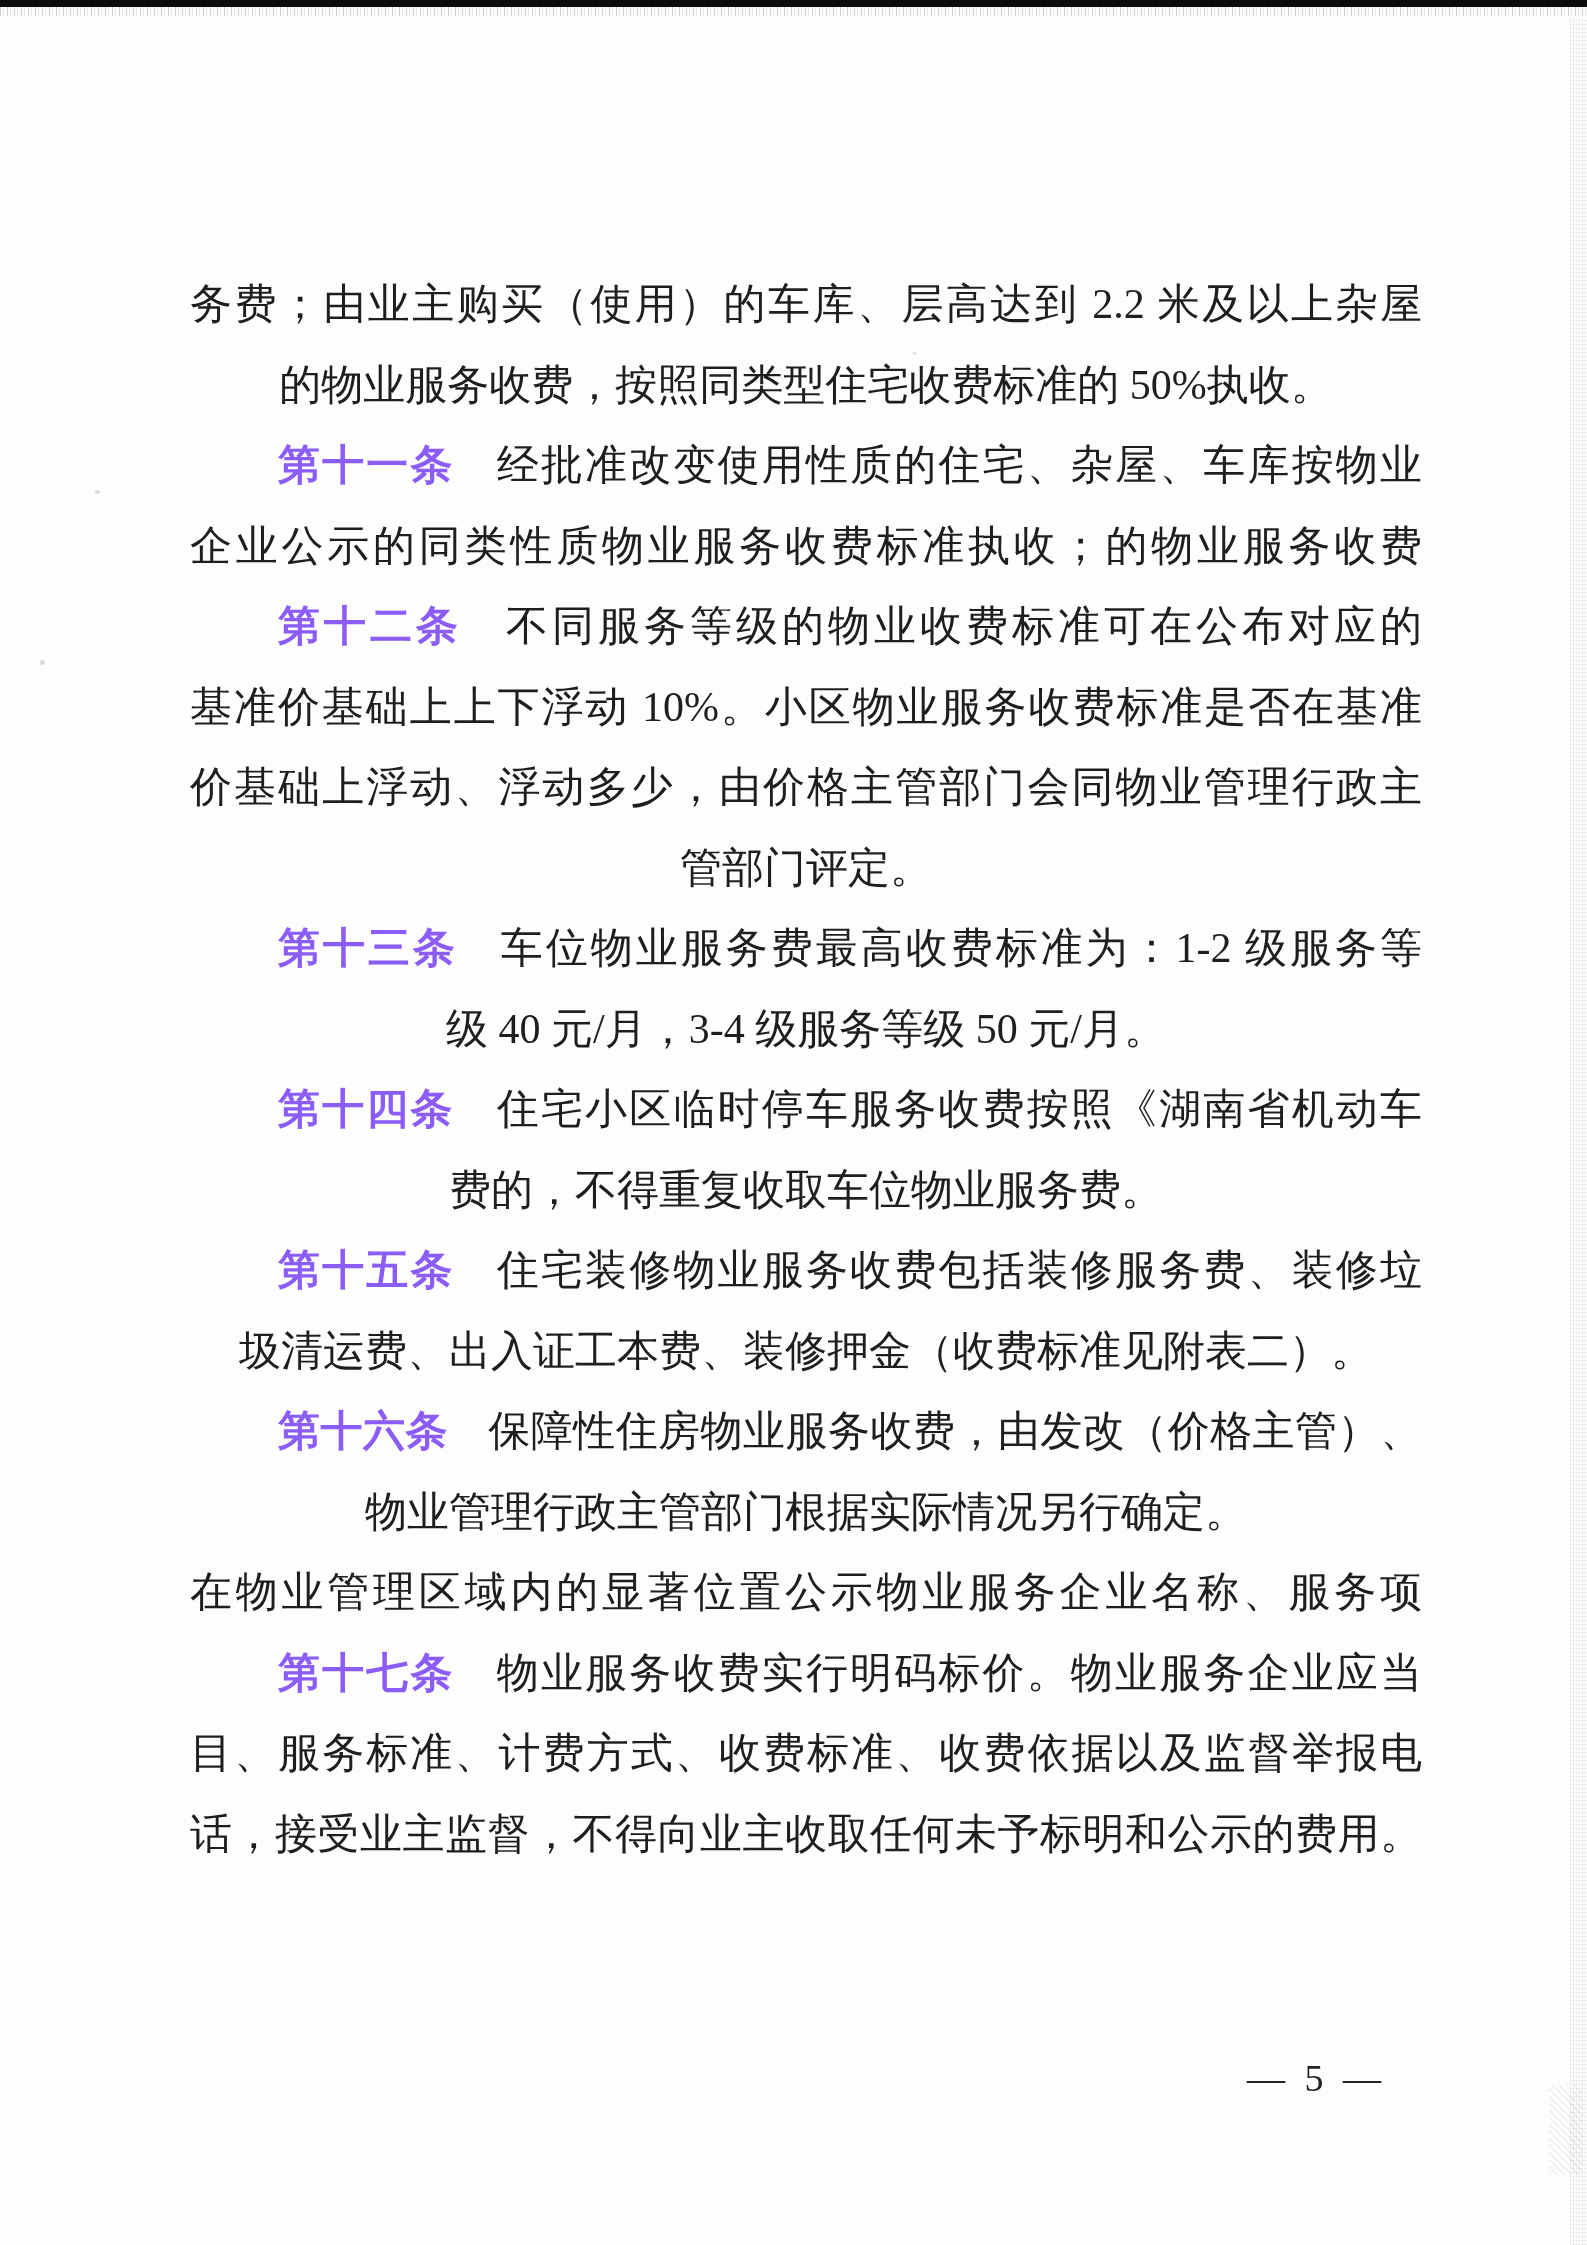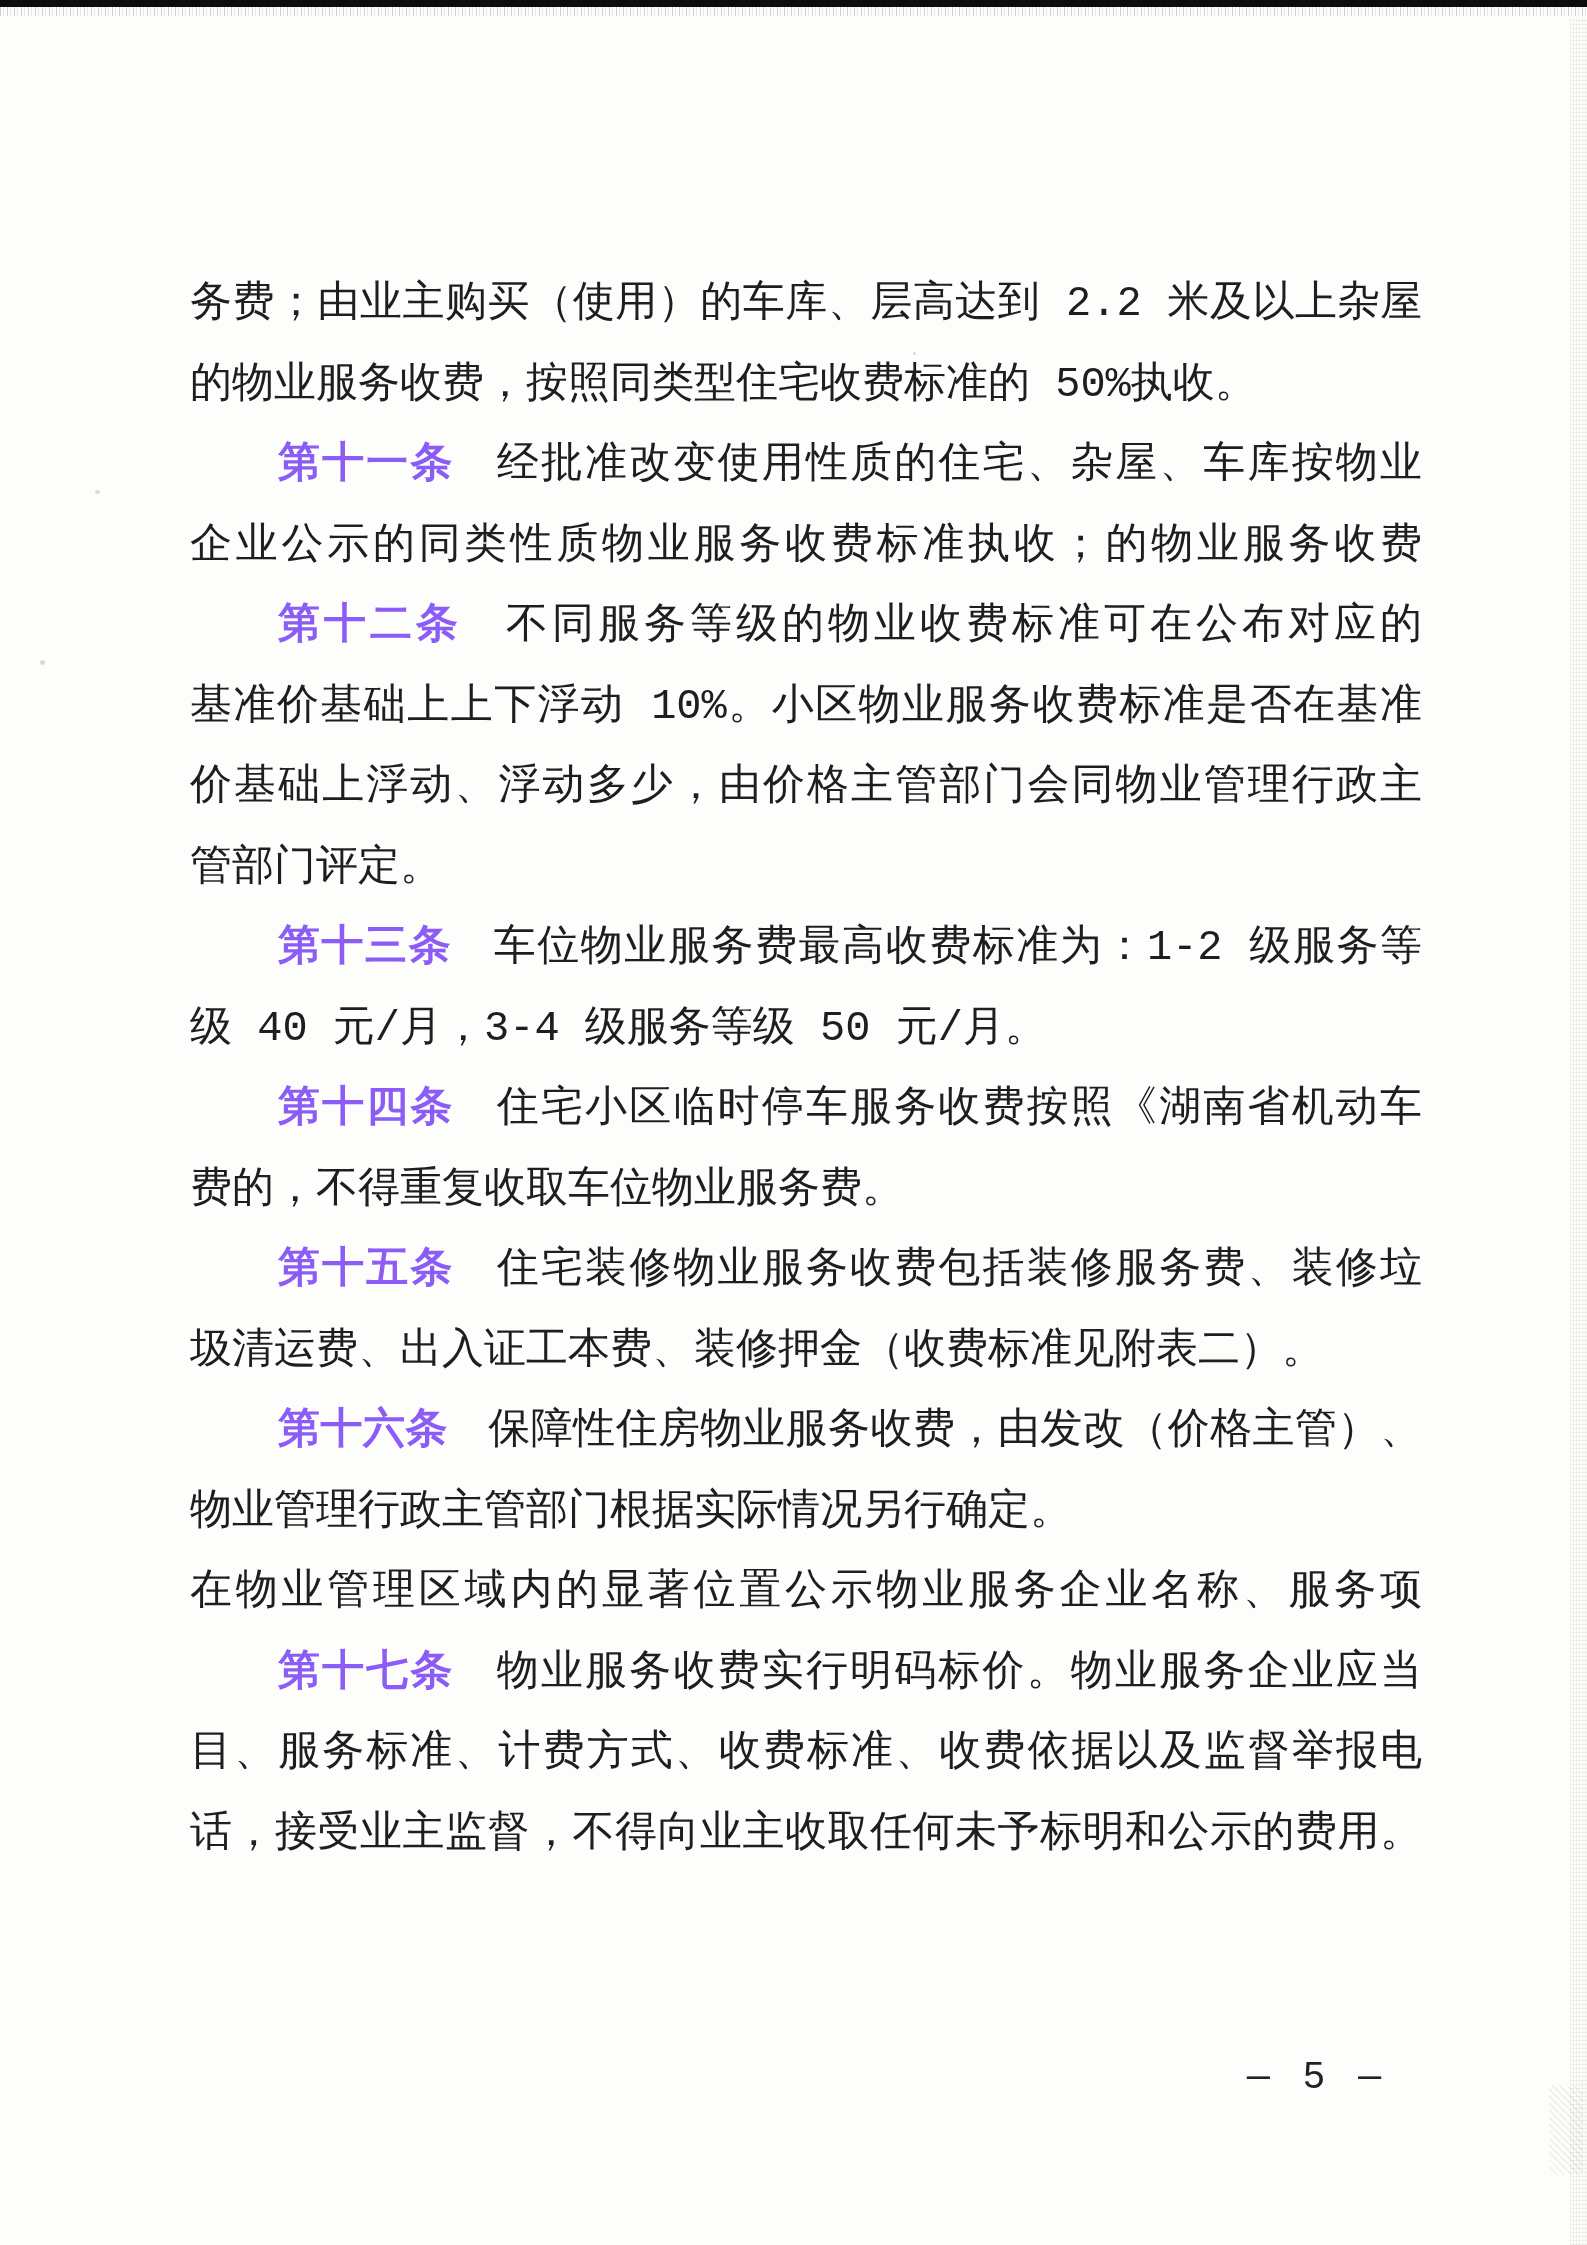--- a/index.html
+++ b/index.html
@@ -6,21 +6,20 @@
   body{
     width:1587px;height:2245px;
     background:#fcfcfc;
     font-family:"Liberation Serif","DejaVu Serif",serif;
     position:relative;
     overflow:hidden;
   }
   .page{
     position:absolute;inset:0;
     background:#fdfdfc;
-    font-family:Liberation Mono, monospace;
   }
   
   .artifact-top-bar{
     position:absolute;top:0;left:0;width:100%;height:7px;
     background:#0c0c0c;
   }
   .artifact-top-dither{
     position:absolute;top:7px;left:0;width:100%;height:9px;
     background:
       repeating-linear-gradient(90deg, rgba(70,70,70,.45) 0 1px, transparent 1px 3px, rgba(120,120,120,.3) 3px 4px, transparent 4px 7px);
@@ -49,21 +48,21 @@
     position:absolute;
     left:190px;top:264px;
     width:1232px;
     color:#1e1e1e;
     font-size:42px;
   }
   .line{
     line-height:80.5px;
     height:80.5px;
     white-space:pre;
-    text-align:left;
+    text-align:center;
   }
   .line.justify{
     white-space:normal;
     text-align:justify;
     text-align-last:justify;
     text-justify:inter-character;
   }
   .line.indent{
     margin-left:88px;
   }

